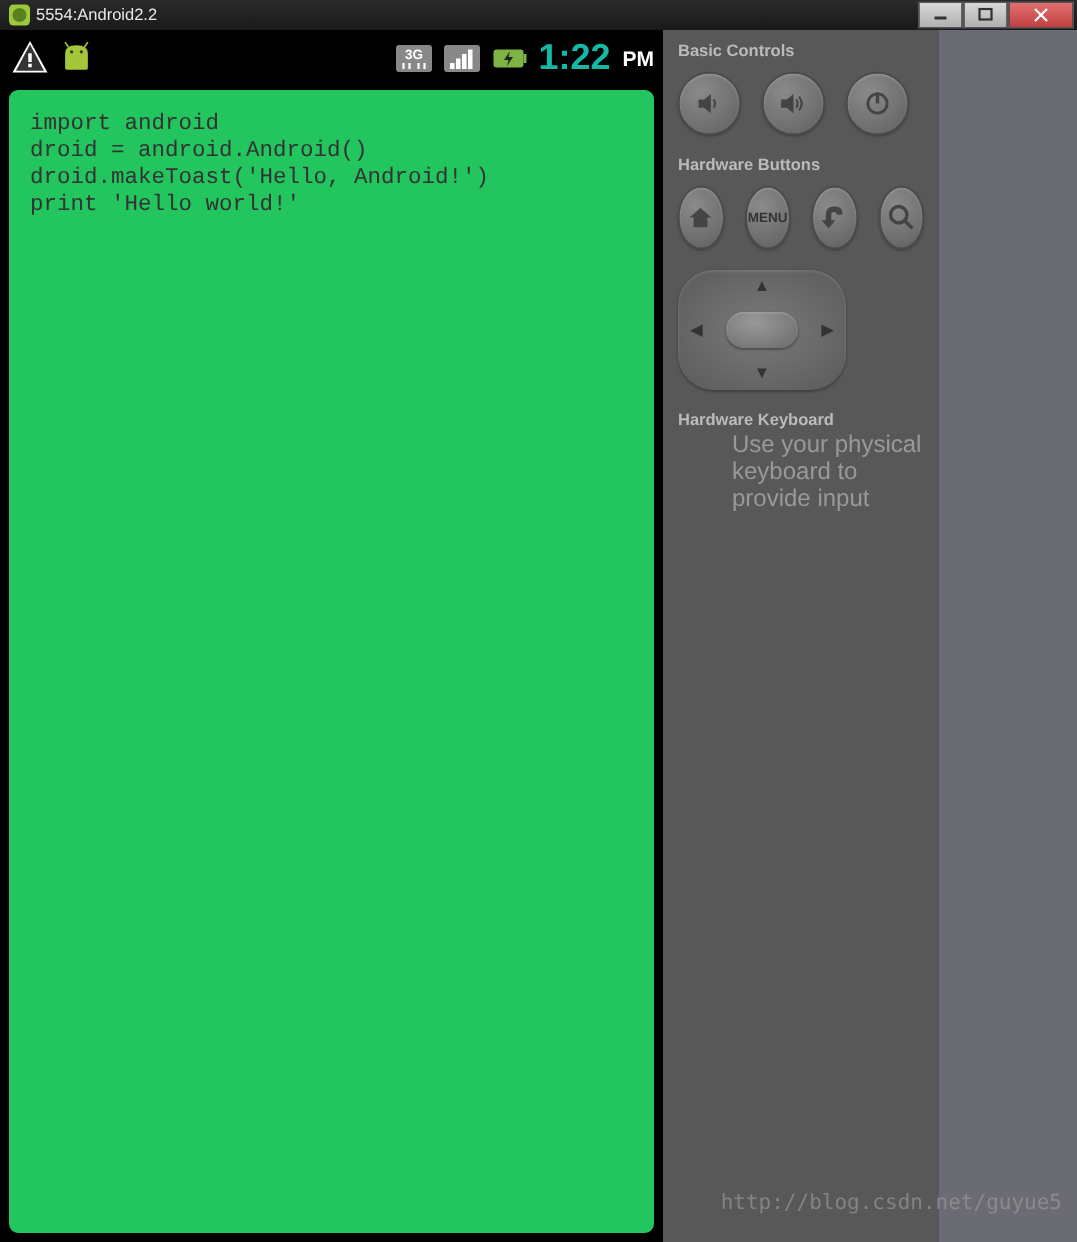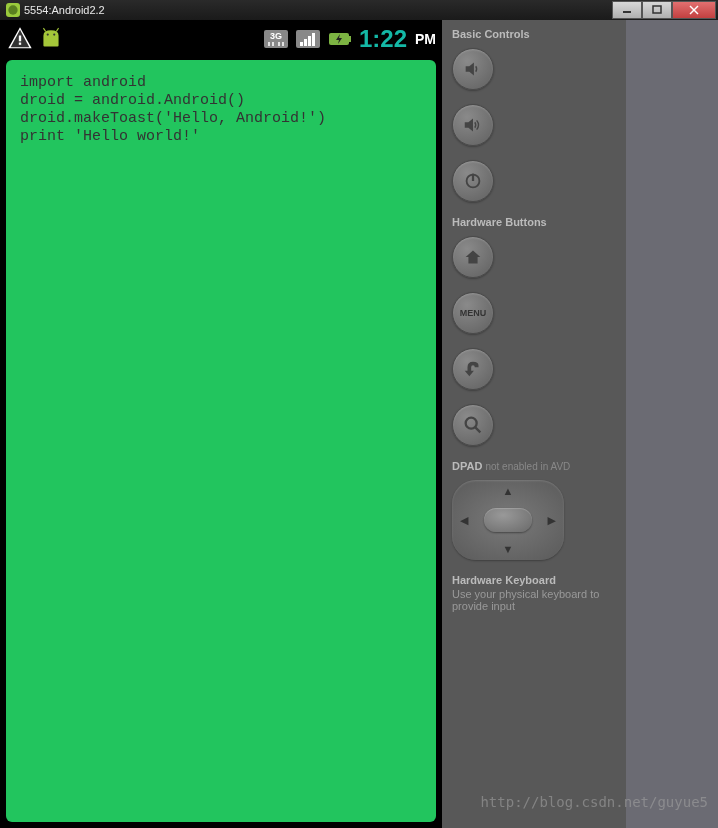--- a/index.html
+++ b/index.html
@@ -162,21 +162,20 @@
     }
     .section-subtitle {
       font-size: 10px;
       color: #888;
       font-weight: normal;
     }
     .btn-row {
       display: flex;
       gap: 14px;
       margin-bottom: 14px;
-      flex-direction: column;
     }
     .ctrl-btn {
       width: 42px;
       height: 42px;
       border-radius: 50%;
       background: radial-gradient(circle at 35% 30%, #8a8a8a, #606060);
       border: 1px solid #4a4a4a;
       box-shadow: inset 0 1px 2px rgba(255,255,255,0.2), 0 1px 2px rgba(0,0,0,0.3);
       display: flex;
       align-items: center;
@@ -224,23 +223,24 @@
     .dpad-down { left: 50%; bottom: 5px; transform: translateX(-50%); }
     .dpad-left { left: 8px; top: 50%; transform: translateY(-50%); }
     .dpad-right { right: 8px; top: 50%; transform: translateY(-50%); }
     
     .hw-keyboard {
       font-size: 11px;
       color: #bbb;
       font-weight: bold;
     }
     .hw-keyboard-sub {
-      font-size: 11px;
+      font-size: 16px;
       color: #999;
       margin-top: 2px;
+      margin-left: 36px;
     }
     
     .watermark {
       position: absolute;
       bottom: 18px;
       right: 10px;
       color: rgba(160,160,160,0.6);
       font-size: 14px;
       font-family: monospace;
     }
@@ -376,23 +376,20 @@
           </svg>
       </div>
       <div class="ctrl-btn">
         <svg viewBox="0 0 24 24">
             <circle cx="10" cy="10" r="6" fill="none" stroke="#444" stroke-width="2.5"></circle>
             <line x1="14" y1="14" x2="20" y2="20" stroke="#444" stroke-width="2.5"></line>
           </svg>
       </div>
     </div>
 
-    <div class="section-title">
-      <span>DPAD</span> <span class="section-subtitle">not enabled in AVD</span>
-    </div>
     <div class="dpad-container">
       <div class="dpad-bg">
         <div class="dpad-arrow dpad-up">▲</div>
         <div class="dpad-arrow dpad-down">▼</div>
         <div class="dpad-arrow dpad-left">◀</div>
         <div class="dpad-arrow dpad-right">▶</div>
         <div class="dpad-center"></div>
       </div>
     </div>
 

